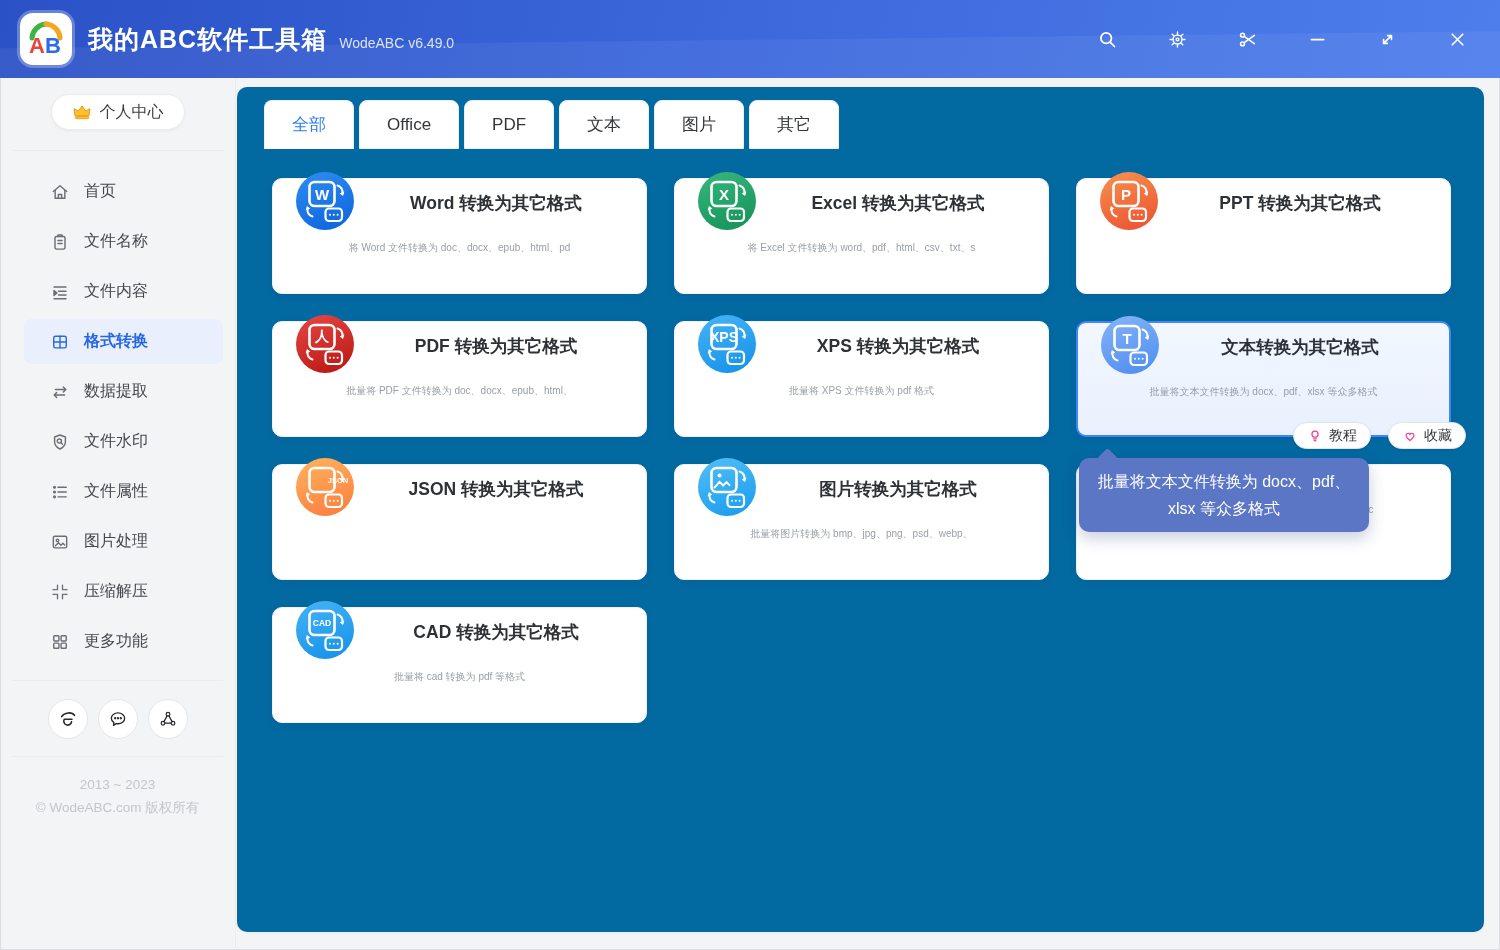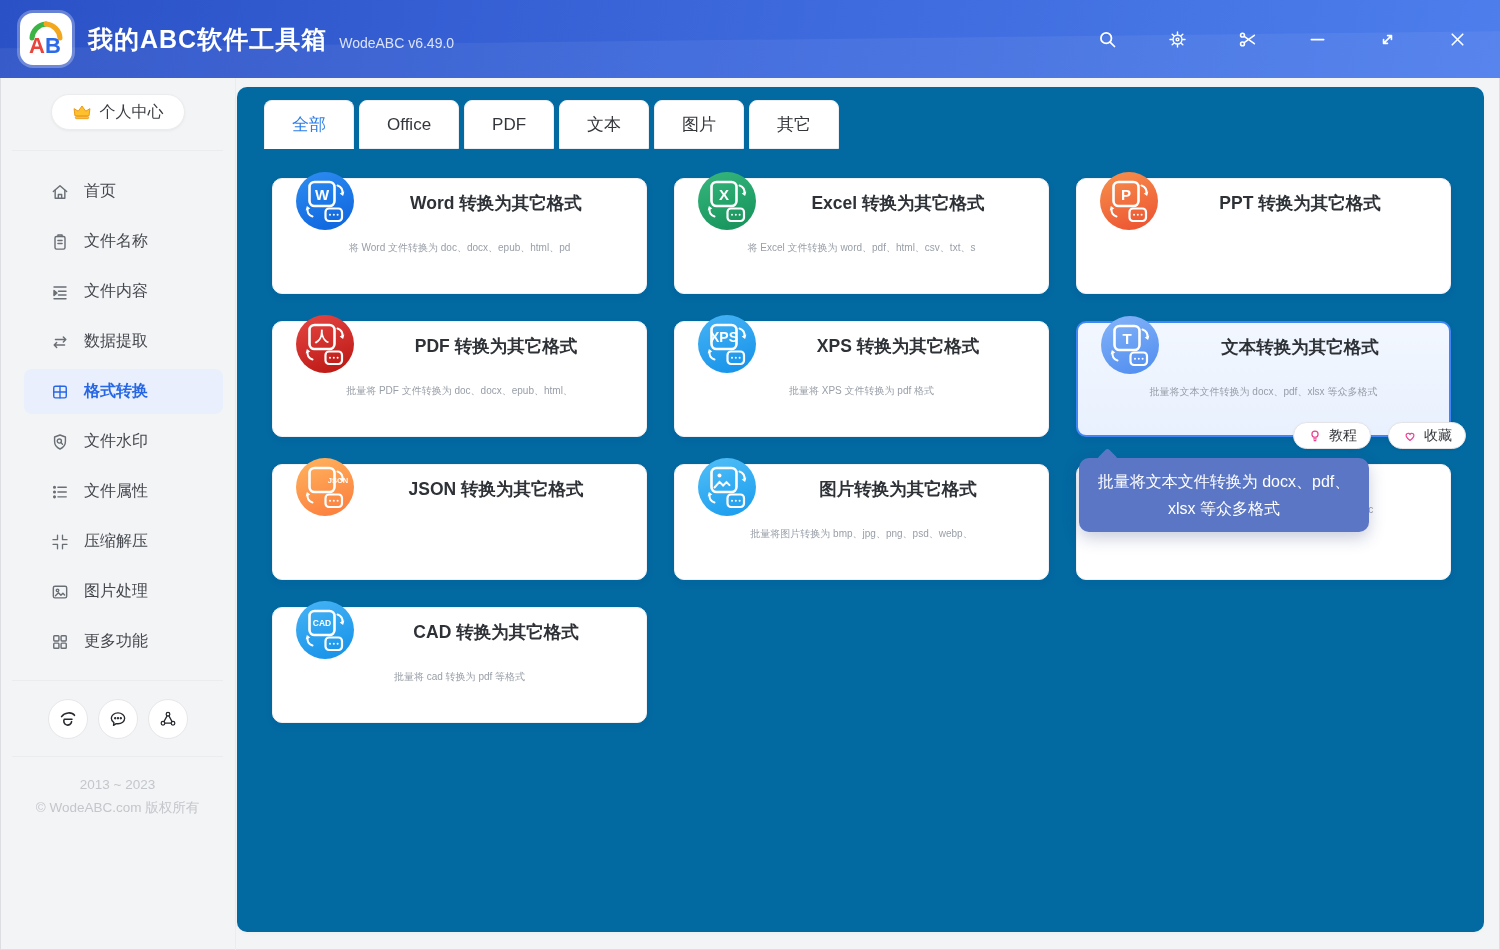--- a/index.html
+++ b/index.html
@@ -168,37 +168,37 @@
           </div>
           <div class="side-item">
             <span class="ico">
               <svg viewBox="0 0 24 24" fill="none" stroke="currentColor" stroke-width="1.7" stroke-linecap="round" stroke-linejoin="round">
                 <path d="M4.8 6h14.4 M10.2 11h9 M10.2 15.5h9 M4.8 20h14.4"></path>
                 <path d="M4.8 10.2 l3.6 3 -3.6 3 Z" fill="currentColor"></path>
               </svg>
             </span>
             <span>文件内容</span>
           </div>
+          <div class="side-item active">
+            <span class="ico">
+              <svg viewBox="0 0 24 24" fill="none" stroke="currentColor" stroke-width="1.7" stroke-linecap="round" stroke-linejoin="round">
+                <rect x="4.5" y="5" width="15" height="14" rx="2"></rect>
+                <path d="M12 5v14 M4.5 12h15"></path>
+              </svg>
+            </span>
+            <span>格式转换</span>
+          </div>
           <div class="side-item">
             <span class="ico">
               <svg viewBox="0 0 24 24" fill="none" stroke="currentColor" stroke-width="1.7" stroke-linecap="round" stroke-linejoin="round">
                 <path d="M6.5 9 H19 M16 6 L19 9 L16 12"></path>
                 <path d="M17.5 15.5 H5 M8 12.5 L5 15.5 L8 18.5"></path>
               </svg>
             </span>
             <span>数据提取</span>
-          </div>
-          <div class="side-item active">
-            <span class="ico">
-              <svg viewBox="0 0 24 24" fill="none" stroke="currentColor" stroke-width="1.7" stroke-linecap="round" stroke-linejoin="round">
-                <rect x="4.5" y="5" width="15" height="14" rx="2"></rect>
-                <path d="M12 5v14 M4.5 12h15"></path>
-              </svg>
-            </span>
-            <span>格式转换</span>
           </div>
           <div class="side-item">
             <span class="ico">
               <svg viewBox="0 0 24 24" fill="none" stroke="currentColor" stroke-width="1.7" stroke-linecap="round" stroke-linejoin="round">
                 <path d="M12 3.6 L18.5 6 V11.5 C18.5 15.8 15.8 18.9 12 20.4 C8.2 18.9 5.5 15.8 5.5 11.5 V6 Z"></path>
                 <circle cx="11.2" cy="10.8" r="2.5"></circle>
                 <path d="M13.1 12.7 L15 14.6"></path>
               </svg>
             </span>
             <span>文件水印</span>
@@ -209,35 +209,35 @@
                 <path d="M9.5 6.2h10 M9.5 12h10 M9.5 17.8h10"></path>
                 <circle cx="5.4" cy="6.2" r="1" fill="currentColor"></circle>
                 <circle cx="5.4" cy="12" r="1" fill="currentColor"></circle>
                 <circle cx="5.4" cy="17.8" r="1" fill="currentColor"></circle>
               </svg>
             </span>
             <span>文件属性</span>
           </div>
           <div class="side-item">
             <span class="ico">
-              <svg viewBox="0 0 24 24" fill="none" stroke="currentColor" stroke-width="1.6" stroke-linecap="round" stroke-linejoin="round">
-                <path d="M9 3.8v5.4H3.6 M15 3.8v5.4h5.4 M9 20.2v-5.4H3.6 M15 20.2v-5.4h5.4"></path>
-              </svg>
-            </span>
-            <span>压缩解压</span>
-          </div>
-          <div class="side-item">
-            <span class="ico">
               <svg viewBox="0 0 24 24" fill="none" stroke="currentColor" stroke-width="1.7" stroke-linecap="round" stroke-linejoin="round">
                 <rect x="4" y="5" width="16" height="14" rx="2"></rect>
                 <circle cx="9" cy="10" r="1.5"></circle>
                 <path d="M6.5 16.5 l3.6 -3.6 3 3 2.4 -2.4 2 2"></path>
               </svg>
             </span>
             <span>图片处理</span>
+          </div>
+          <div class="side-item">
+            <span class="ico">
+              <svg viewBox="0 0 24 24" fill="none" stroke="currentColor" stroke-width="1.6" stroke-linecap="round" stroke-linejoin="round">
+                <path d="M9 3.8v5.4H3.6 M15 3.8v5.4h5.4 M9 20.2v-5.4H3.6 M15 20.2v-5.4h5.4"></path>
+              </svg>
+            </span>
+            <span>压缩解压</span>
           </div>
           <div class="side-item">
             <span class="ico">
               <svg viewBox="0 0 24 24" fill="none" stroke="currentColor" stroke-width="1.7" stroke-linecap="round" stroke-linejoin="round">
                 <rect x="4.5" y="4.5" width="6.2" height="6.2" rx="1"></rect>
                 <rect x="13.3" y="4.5" width="6.2" height="6.2" rx="1"></rect>
                 <rect x="4.5" y="13.3" width="6.2" height="6.2" rx="1"></rect>
                 <rect x="13.3" y="13.3" width="6.2" height="6.2" rx="1"></rect>
               </svg>
             </span>

